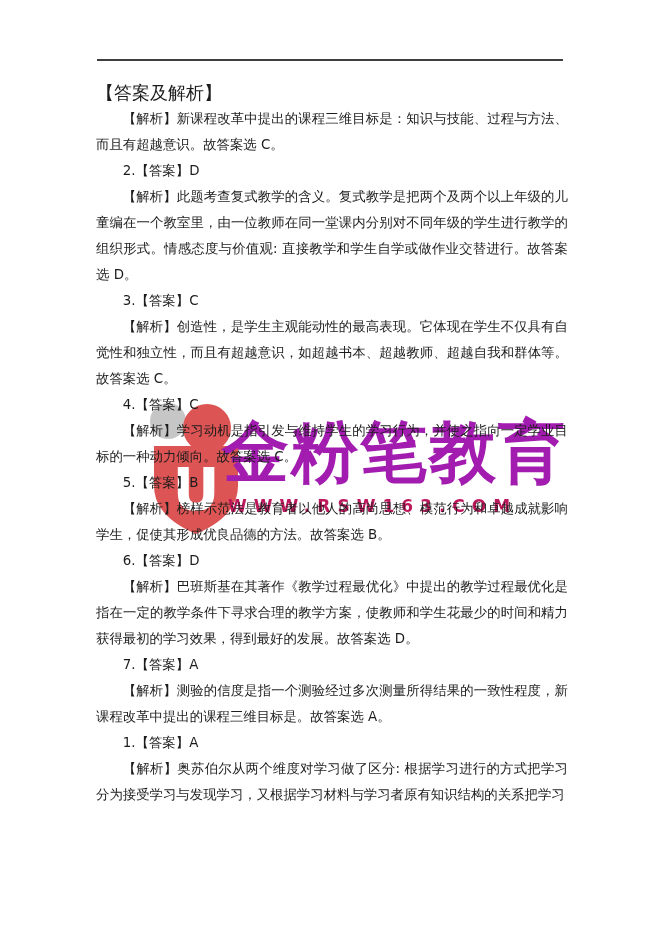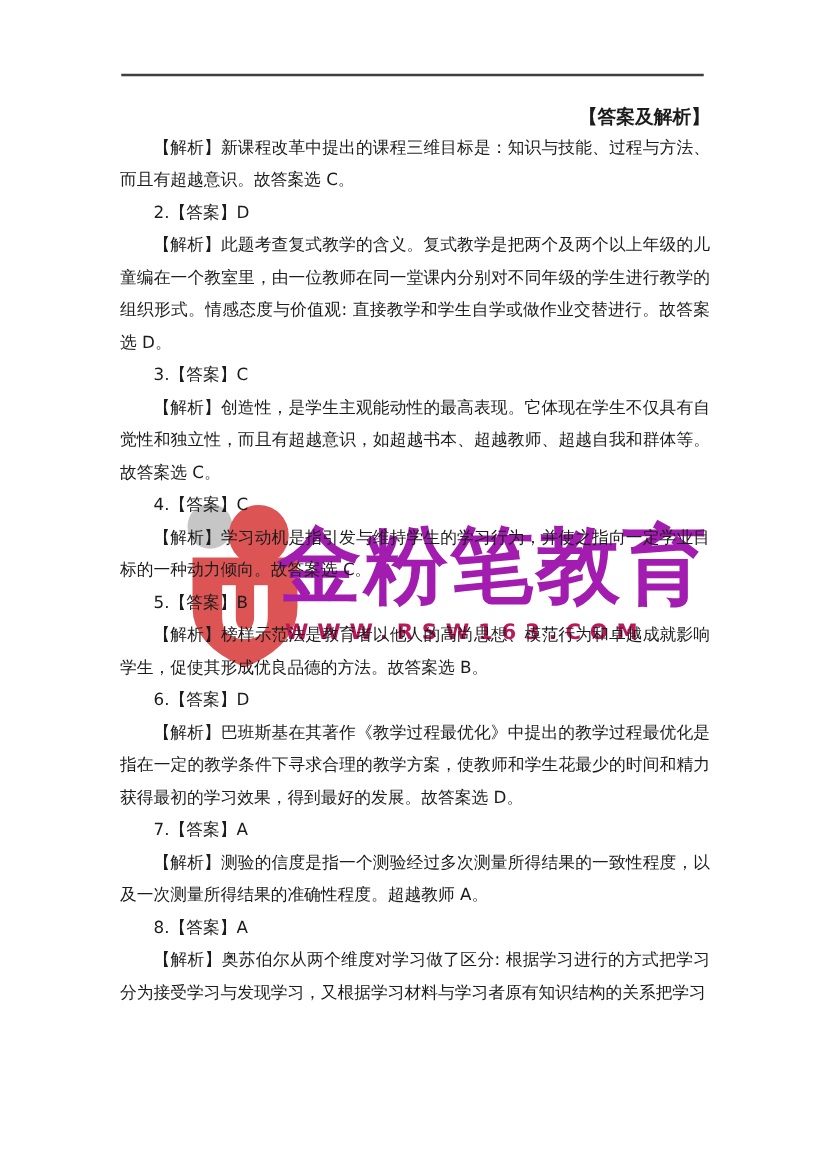--- a/index.html
+++ b/index.html
@@ -26,22 +26,22 @@
     font-size:17px; font-weight:bold; line-height:1.2;
     letter-spacing:7px; white-space:nowrap;
     color:#be185d;
   }
   
   .content {
     position:absolute; left:96px; top:80px; width:472px; z-index:1;
     color:#1c1c1c;
   }
   .title {
-    margin:0; font-size:15px; font-weight:bold;
-    line-height:26px; text-align:right;
+    margin:0; font-size:18px; font-weight:normal;
+    line-height:26px; text-align:left;
   }
   .line {
     margin:0; font-size:13.4px; line-height:26px;
     text-align:justify; text-indent:2em;
     word-break:break-all;
   }
 </style>
 </head>
 <body>
 
@@ -87,22 +87,22 @@
       <p class="line">【解析】榜样示范法是教育者以他人的高尚思想、模范行为和卓越成就影响学生，促使其形成优良品德的方法。故答案选 B。</p>
     </section>
 
     <section>
       <p class="line">6.【答案】D</p>
       <p class="line">【解析】巴班斯基在其著作《教学过程最优化》中提出的教学过程最优化是指在一定的教学条件下寻求合理的教学方案，使教师和学生花最少的时间和精力获得最初的学习效果，得到最好的发展。故答案选 D。</p>
     </section>
 
     <section>
       <p class="line">7.【答案】A</p>
-      <p class="line">【解析】测验的信度是指一个测验经过多次测量所得结果的一致性程度，以及一次测量所得结果的准确性程度。超越教师 A。</p>
+      <p class="line">【解析】测验的信度是指一个测验经过多次测量所得结果的一致性程度，新课程改革中提出的课程三维目标是。故答案选 A。</p>
     </section>
 
     <section>
-      <p class="line">8.【答案】A</p>
+      <p class="line">1.【答案】A</p>
       <p class="line">【解析】奥苏伯尔从两个维度对学习做了区分: 根据学习进行的方式把学习分为接受学习与发现学习，又根据学习材料与学习者原有知识结构的关系把学习</p>
     </section>
   </div>
 
 </div>
 
 </body></html>

